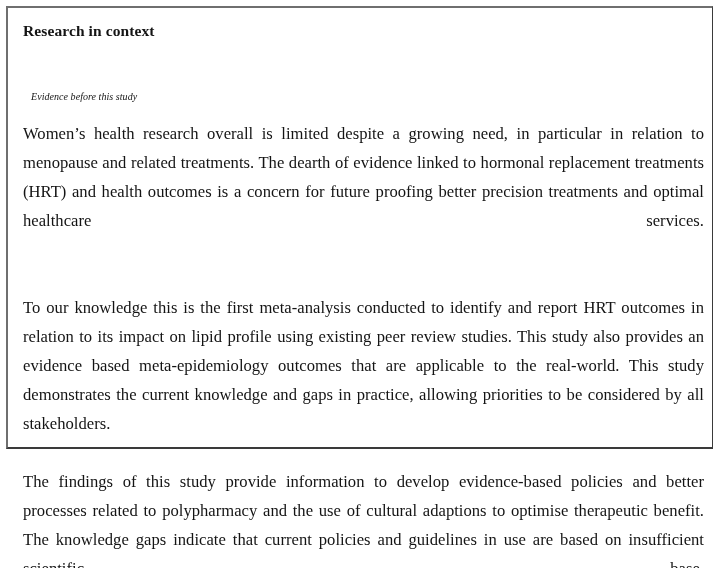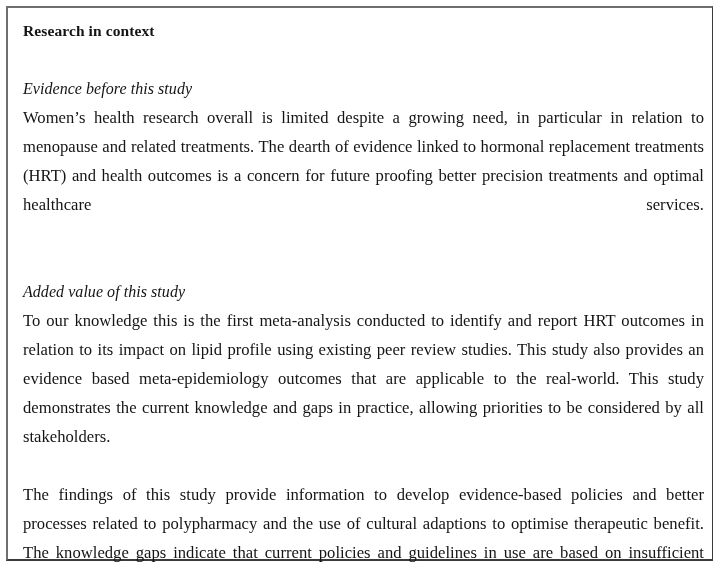--- a/index.html
+++ b/index.html
@@ -13,21 +13,21 @@
     overflow: hidden;
     font-family: "Liberation Serif", "DejaVu Serif", serif;
     color: #141414;
   }
 
   #panel {
     position: absolute;
     left: 6px;
     top: 6px;
     width: 707px;
-    height: 555px;
+    height: 443px;
     box-sizing: border-box;
     background: #ffffff;
     border-top: 2px solid #6f6f6f;
     border-left: 2px solid #6f6f6f;
     border-right: 1px solid #3a3a3a;
     border-bottom: 2px solid #3a3a3a;
   }
 
   #content {
     position: absolute;
@@ -43,23 +43,23 @@
     margin: 0;
     letter-spacing: 0.1px;
   }
 
   .spacer {
     height: 29px;
   }
 
   .subhead {
     font-style: italic;
-    font-size: 16px;
+    font-size: 10px;
     line-height: 29px;
-    margin: 0;
+    margin: 8px;
     letter-spacing: 0.05px;
   }
 
   .para {
     font-size: 16.6px;
     line-height: 29px;
     margin: 0;
     text-align: justify;
     text-justify: inter-word;
     letter-spacing: 0.02px;
@@ -80,19 +80,18 @@
 
     <div class="title">Research in context</div>
 
     <div class="spacer"></div>
 
     <div class="subhead">Evidence before this study</div>
     <div class="para">Women’s health research overall is limited despite a growing need, in particular in relation to menopause and related treatments. The dearth of evidence linked to hormonal replacement treatments (HRT) and health outcomes is a concern for future proofing better precision treatments and optimal healthcare services.</div>
 
     <div class="spacer"></div>
 
-    <div class="subhead">Added value of this study</div>
     <div class="para">To our knowledge this is the first meta-analysis conducted to identify and report HRT outcomes in relation to its impact on lipid profile using existing peer review studies. This study also provides an evidence based meta-epidemiology outcomes that are applicable to the real-world. This study demonstrates the current knowledge and gaps in practice, allowing priorities to be considered by all stakeholders.</div>
 
     <div class="para">The findings of this study provide information to develop evidence-based policies and better processes related to polypharmacy and the use of cultural adaptions to optimise therapeutic benefit. The knowledge gaps indicate that current policies and guidelines in use are based on insufficient scientific base.</div>
 
   </div>
 </div>
 
 </body></html>

